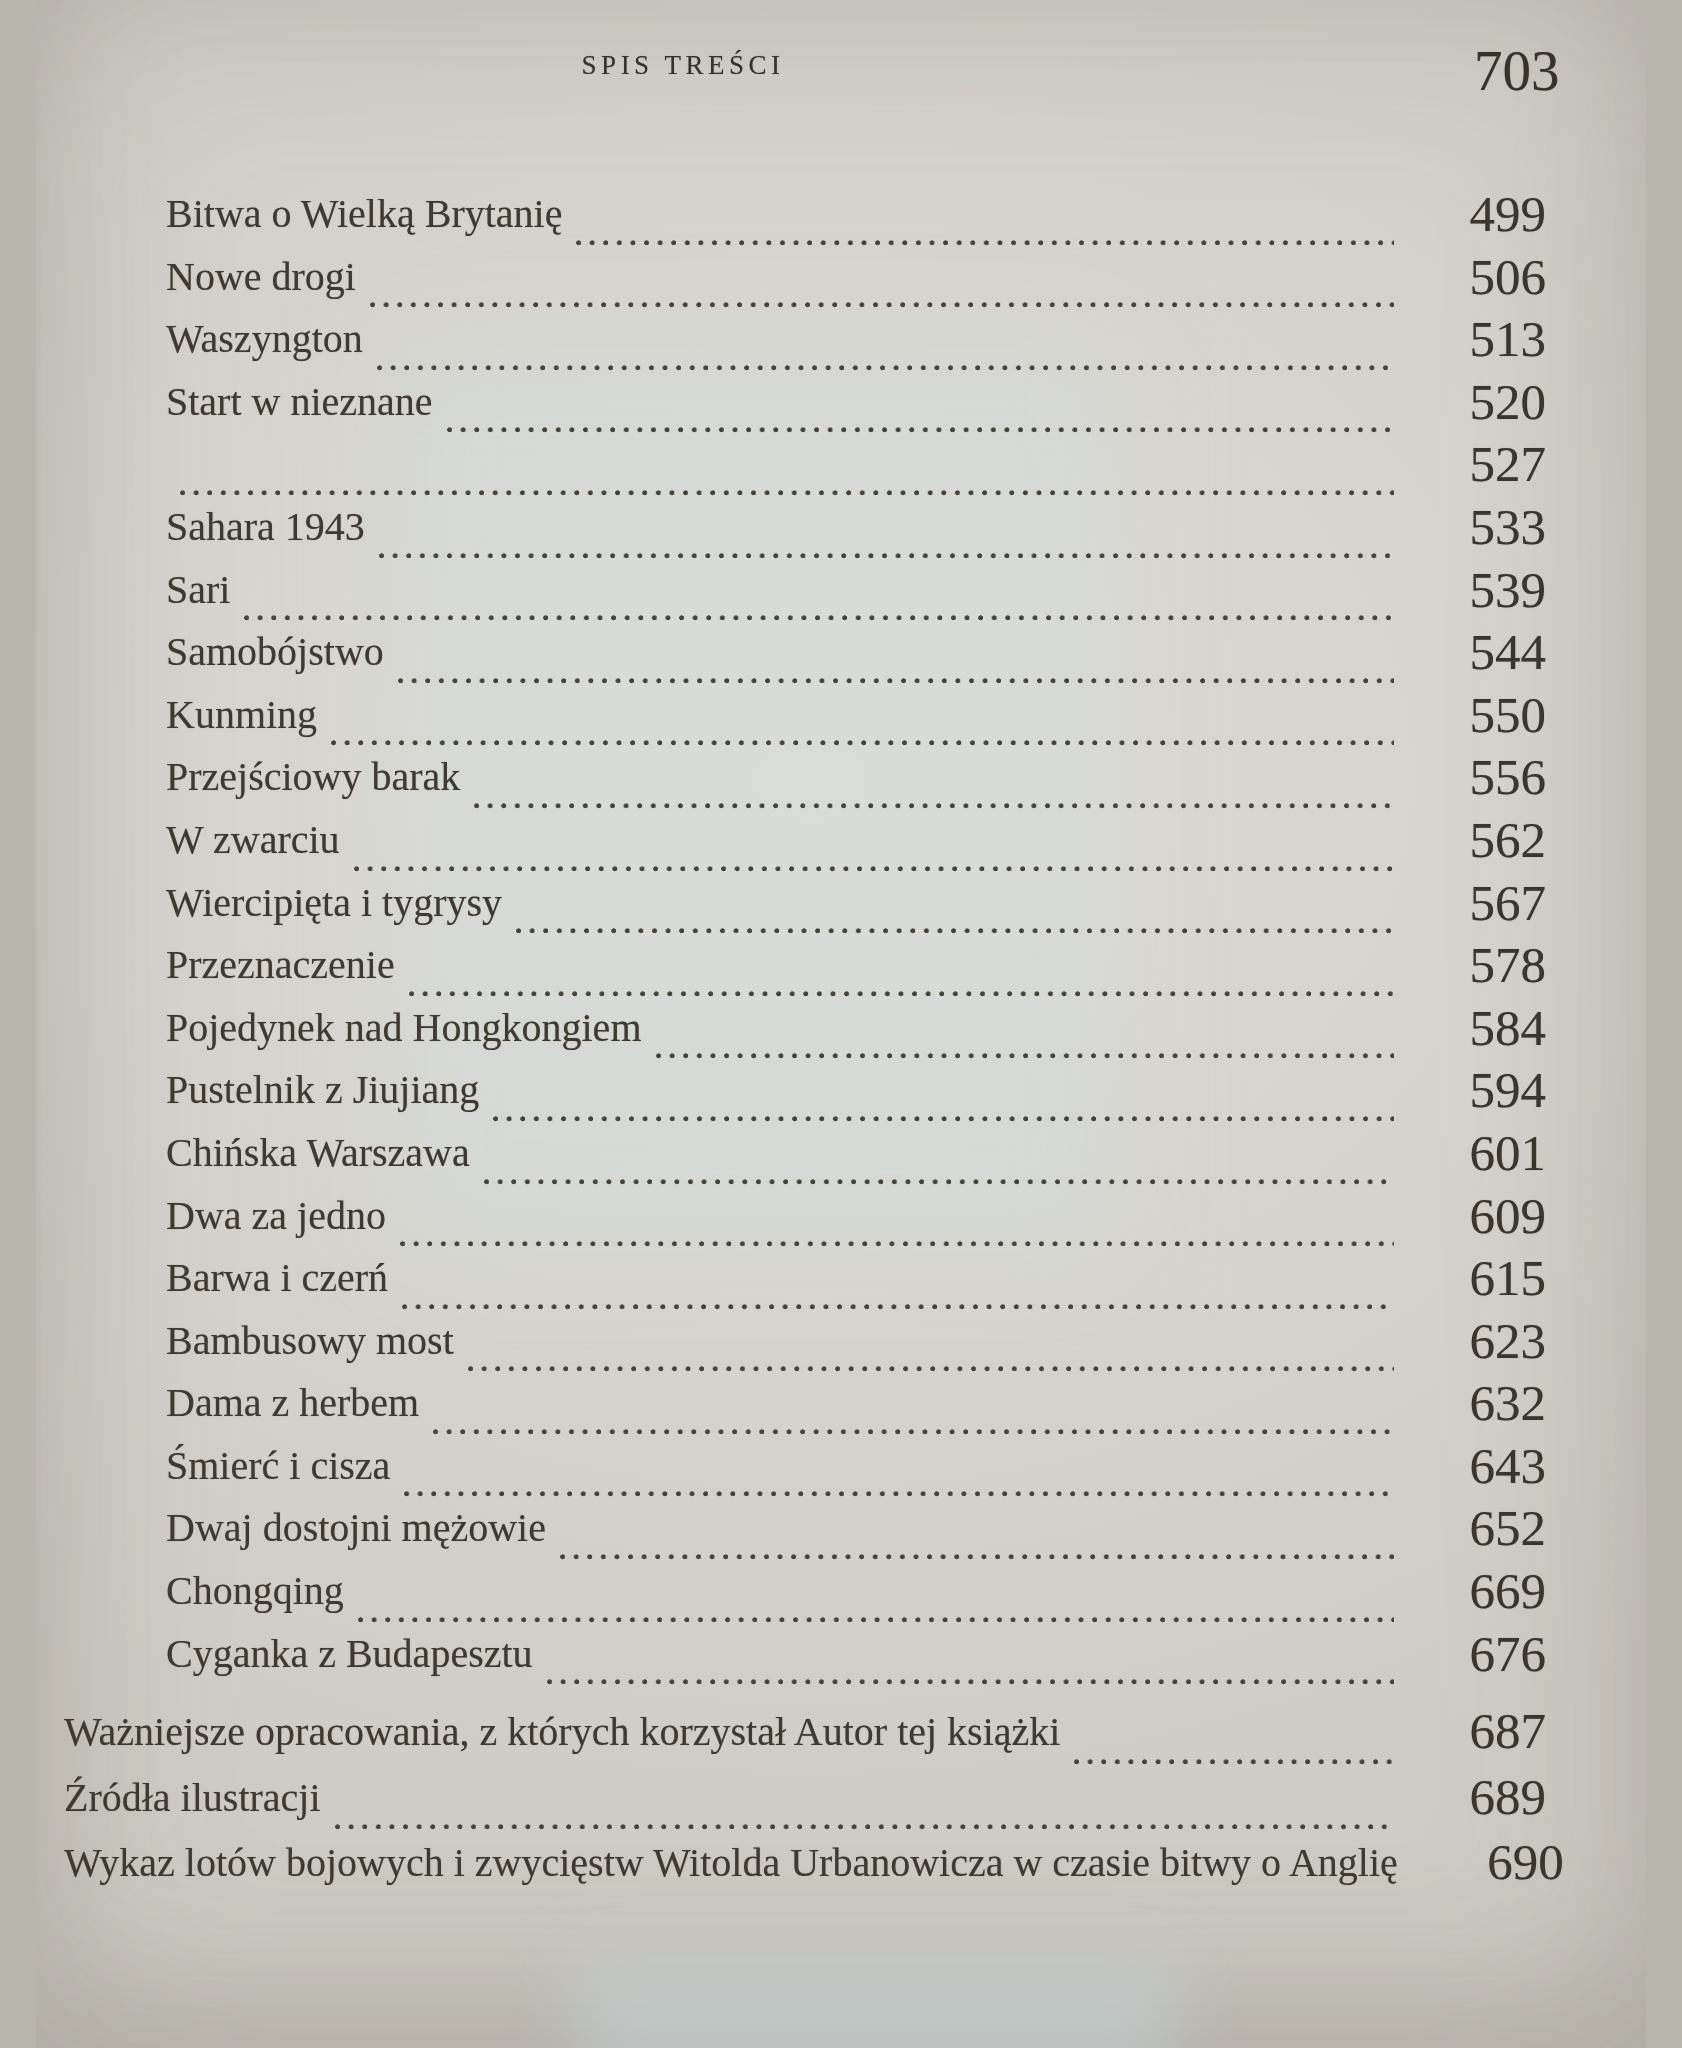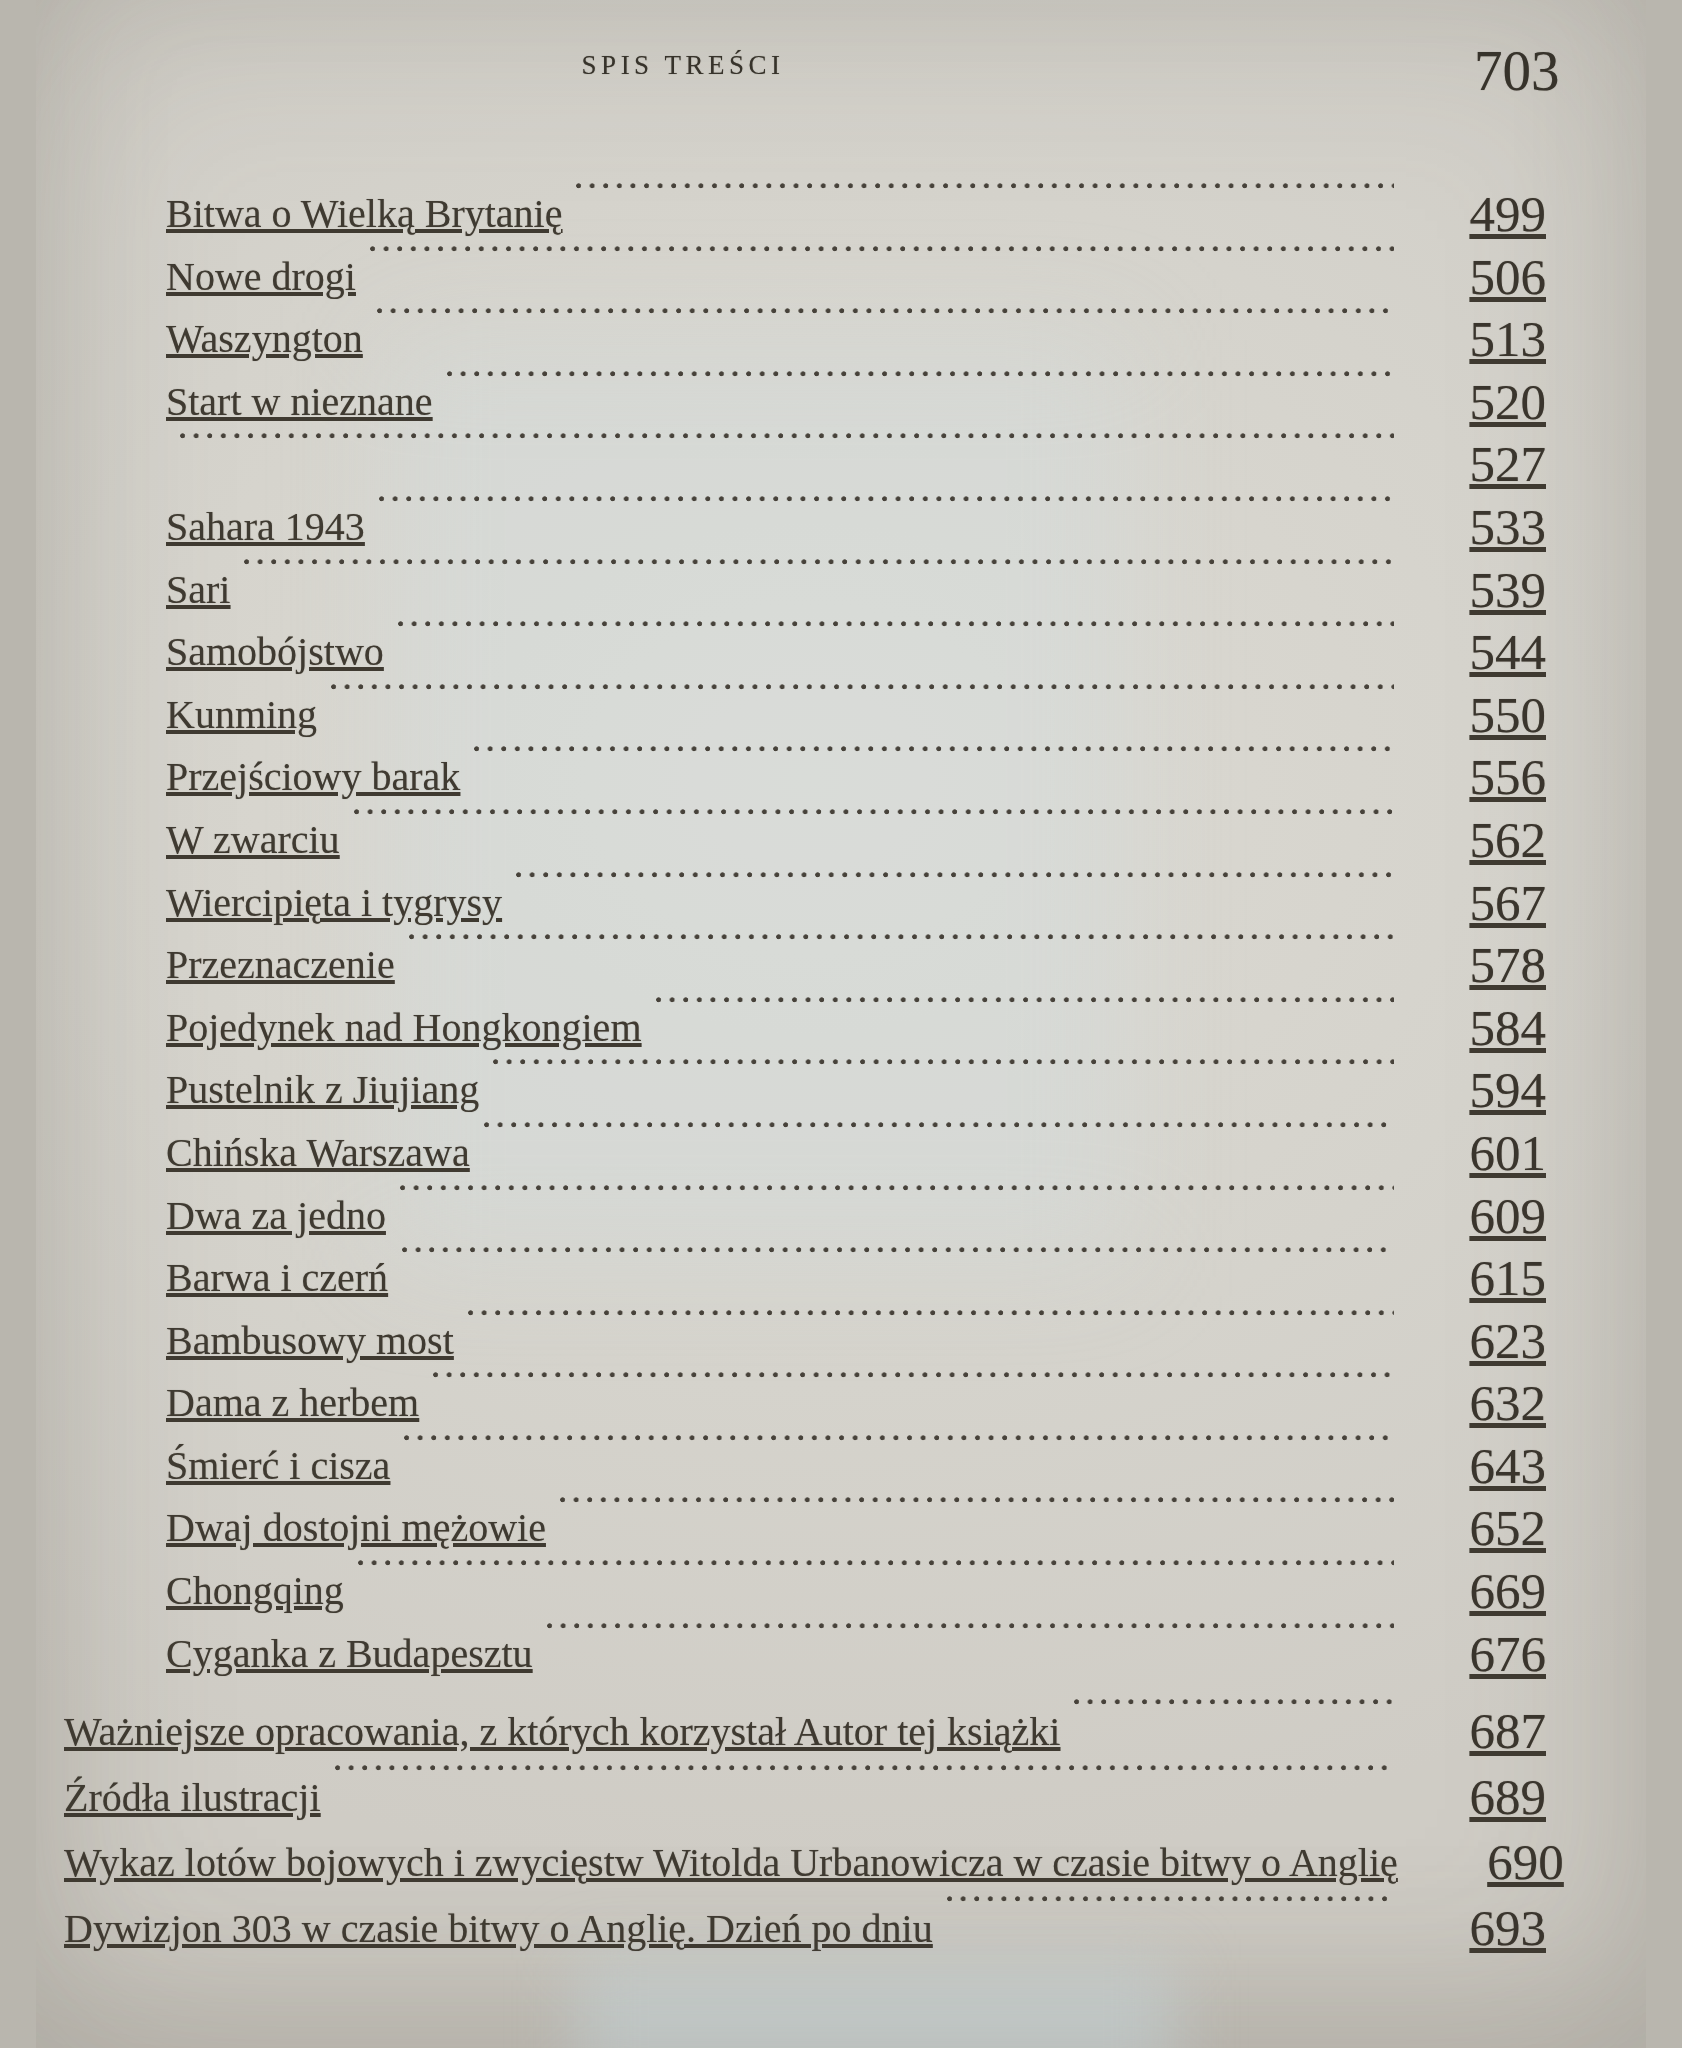--- a/index.html
+++ b/index.html
@@ -34,22 +34,22 @@
   }
   .folio {
     position: absolute; top: 38px; left: 1438px;
     font-size: 57px; color: #37332b;
   }
 
   .toc-list { position: absolute; left: 130px; top: 183px; width: 1380px; }
   .back-list { position: absolute; left: 28px; top: 1699px; width: 1482px; }
 
   .row {
-    display: flex; align-items: flex-start;
-    font-size: 40px; white-space: nowrap; text-decoration: underline;
+    display: flex; align-items: flex-end;
+    font-size: 40px; white-space: nowrap;
   }
   .toc-list .row  { height: 62.6px; line-height: 62.6px; }
   .back-list .row { height: 65.5px; line-height: 65.5px; }
 
   .title { flex: 0 0 auto; }
   .leader {
     flex: 1 1 auto;
     height: 6px;
     margin: 0 12px 0 14px;
     background-image: radial-gradient(circle 2.2px at 2.6px 2.8px, #47423a 2.1px, rgba(70,66,58,0) 2.8px);
@@ -205,19 +205,14 @@
     <div class="row">
         <span class="title">Źródła ilustracji</span>
         <span class="leader"></span>
         <span class="pageno">689</span>
       </div>
     <div class="row">
         <span class="title">Wykaz lotów bojowych i zwycięstw Witolda Urbanowicza w czasie bitwy o Anglię</span>
         <span class="leader"></span>
         <span class="pageno">690</span>
       </div>
-    <div class="row">
-        <span class="title">Dywizjon 303 w czasie bitwy o Anglię. Dzień po dniu</span>
-        <span class="leader"></span>
-        <span class="pageno">693</span>
-      </div>
   </div>
 </div>
 
 </body></html>

